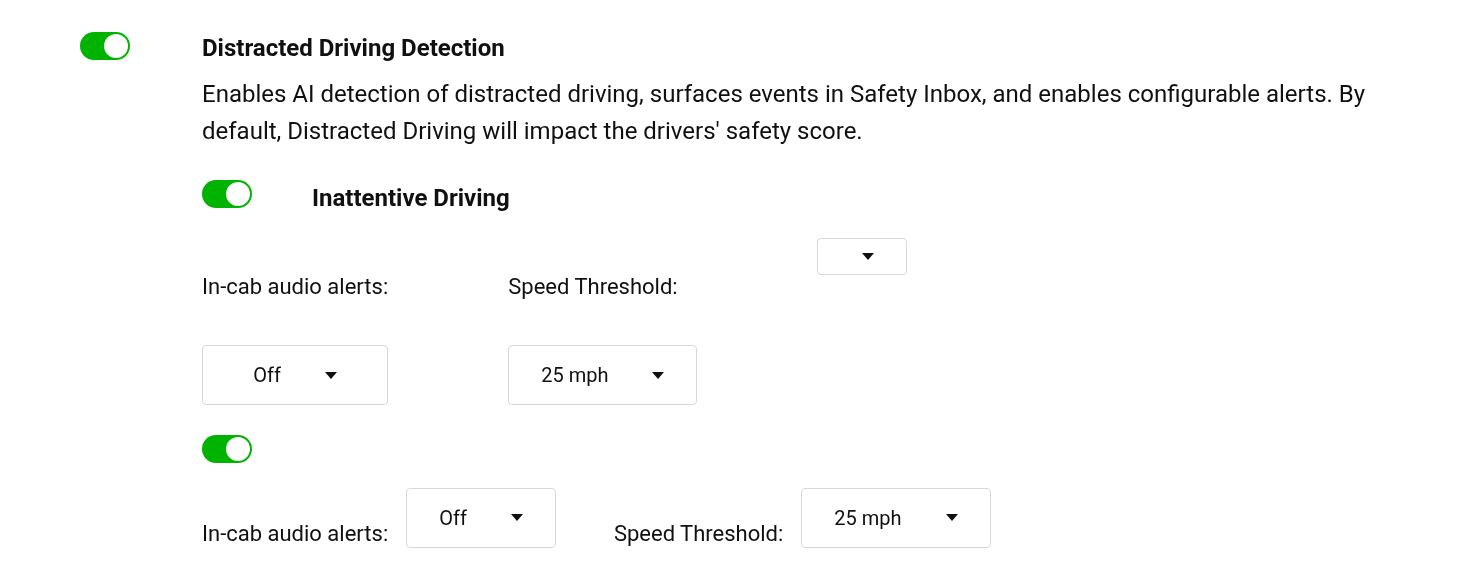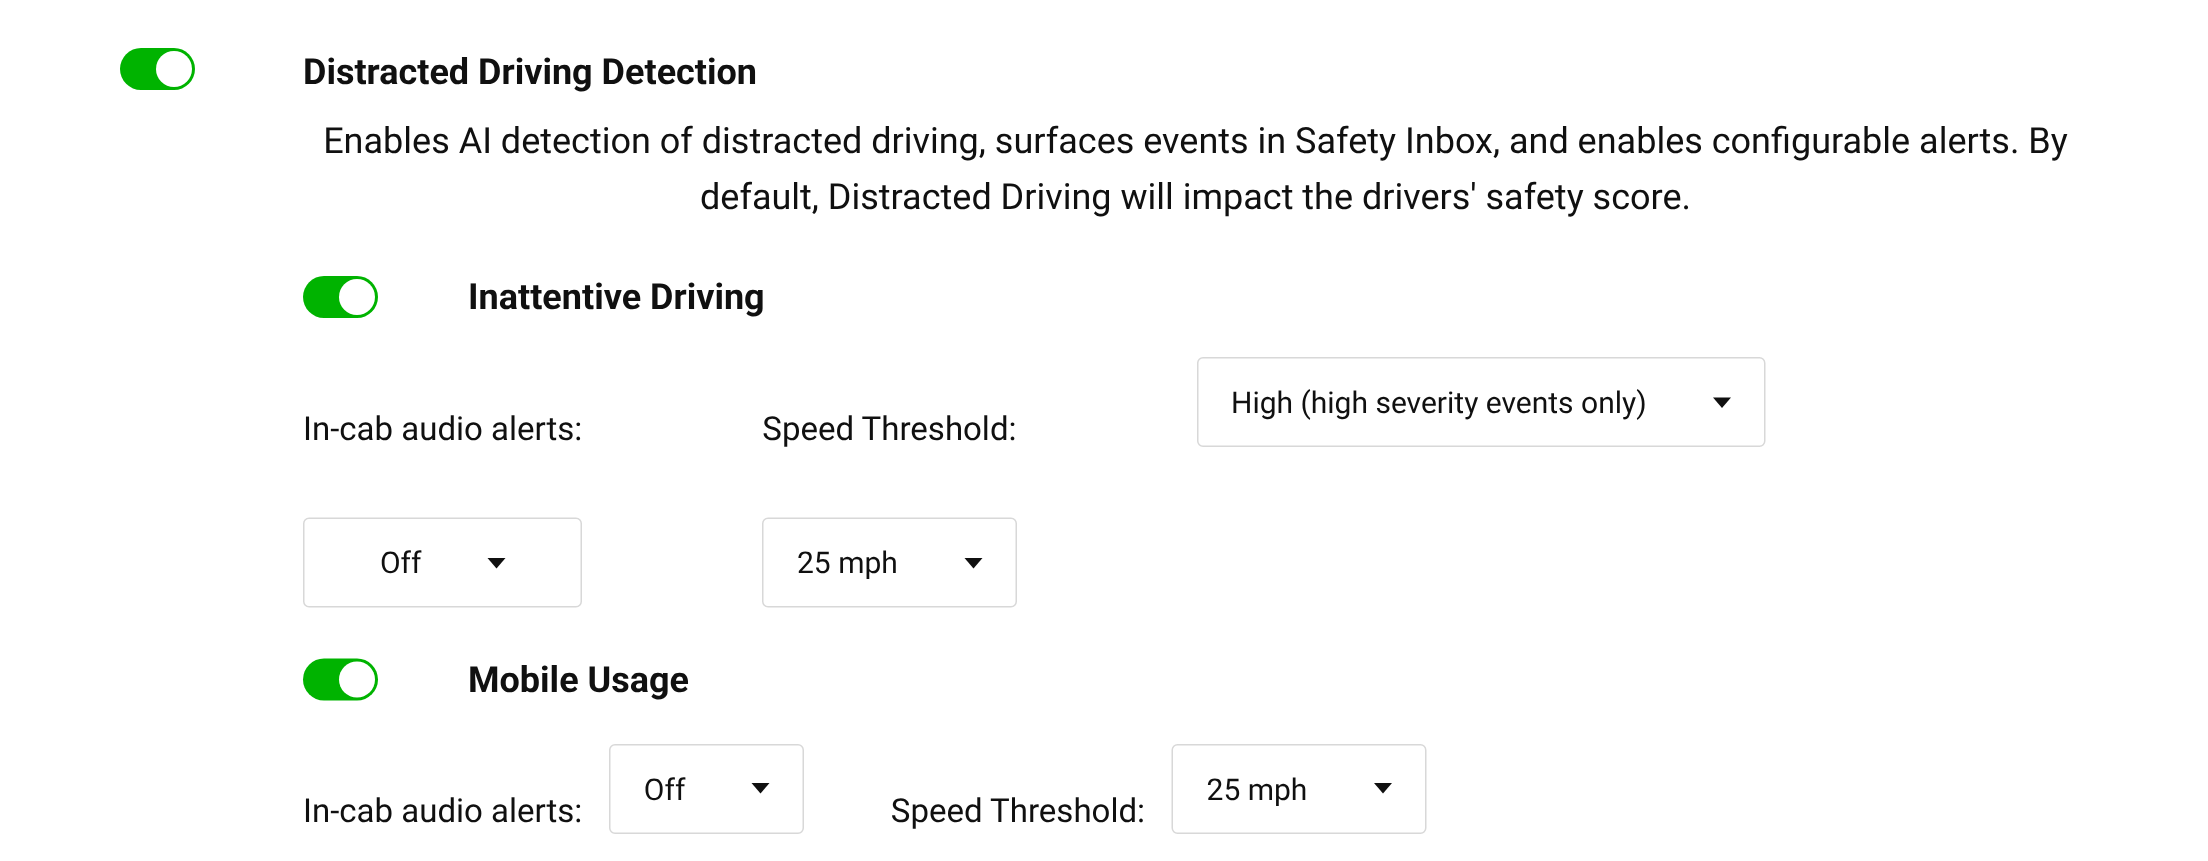--- a/index.html
+++ b/index.html
@@ -47,28 +47,27 @@
       font-weight: 700;
       font-size: 24px;
       margin-bottom: 10px;
     }
     .description {
       font-weight: 400;
       font-size: 24px;
       line-height: 1.55;
       margin-bottom: 30px;
       color: #101010;
-      text-align: center;
     }
     .sub-section {
       margin-bottom: 30px;
     }
     .sub-header {
       display: flex;
-      align-items: center;
+      align-items: flex-start;
       margin-bottom: 22px;
     }
     .sub-header .toggle {
       margin-top: 0;
     }
     .sub-title {
       font-weight: 700;
       font-size: 24px;
       margin-left: 28px;
     }
@@ -99,21 +98,21 @@
       align-items: center;
       gap: 18px;
       margin-right: 40px;
     }
     .dropdown {
       display: inline-flex;
       align-items: center;
       justify-content: center;
       border: 1px solid #d8d8d8;
       border-radius: 4px;
-      padding: 14px 22px;
+      padding: 14px 32px;
       font-size: 20px;
       cursor: pointer;
       background: #ffffff;
       white-space: nowrap;
     }
     .caret {
       margin-left: 12px;
       width: 0;
       height: 0;
       border-left: 6px solid transparent;
@@ -156,34 +155,32 @@
         <div class="field-block">
           <div class="field-label">Speed Threshold:</div>
           <div class="dropdown">
             <span>25 mph</span>
             <span class="caret"></span>
           </div>
         </div>
 
         <div class="field-block">
           <div class="dropdown">
-            <span>High (high severity events only)</span>
             <span class="caret"></span>
           </div>
         </div>
 
       </div>
     </div>
 
     <div class="sub-section">
       <div class="sub-header">
         <div class="toggle">
           <div class="knob"></div>
         </div>
-        <div class="sub-title">Mobile Usage</div>
       </div>
 
       <div class="fields-inline">
         <div class="group">
           <span class="field-label" style="margin-bottom:0;">In-cab audio alerts:</span>
           <div class="dropdown">
             <span>Off</span>
             <span class="caret"></span>
           </div>
         </div>

